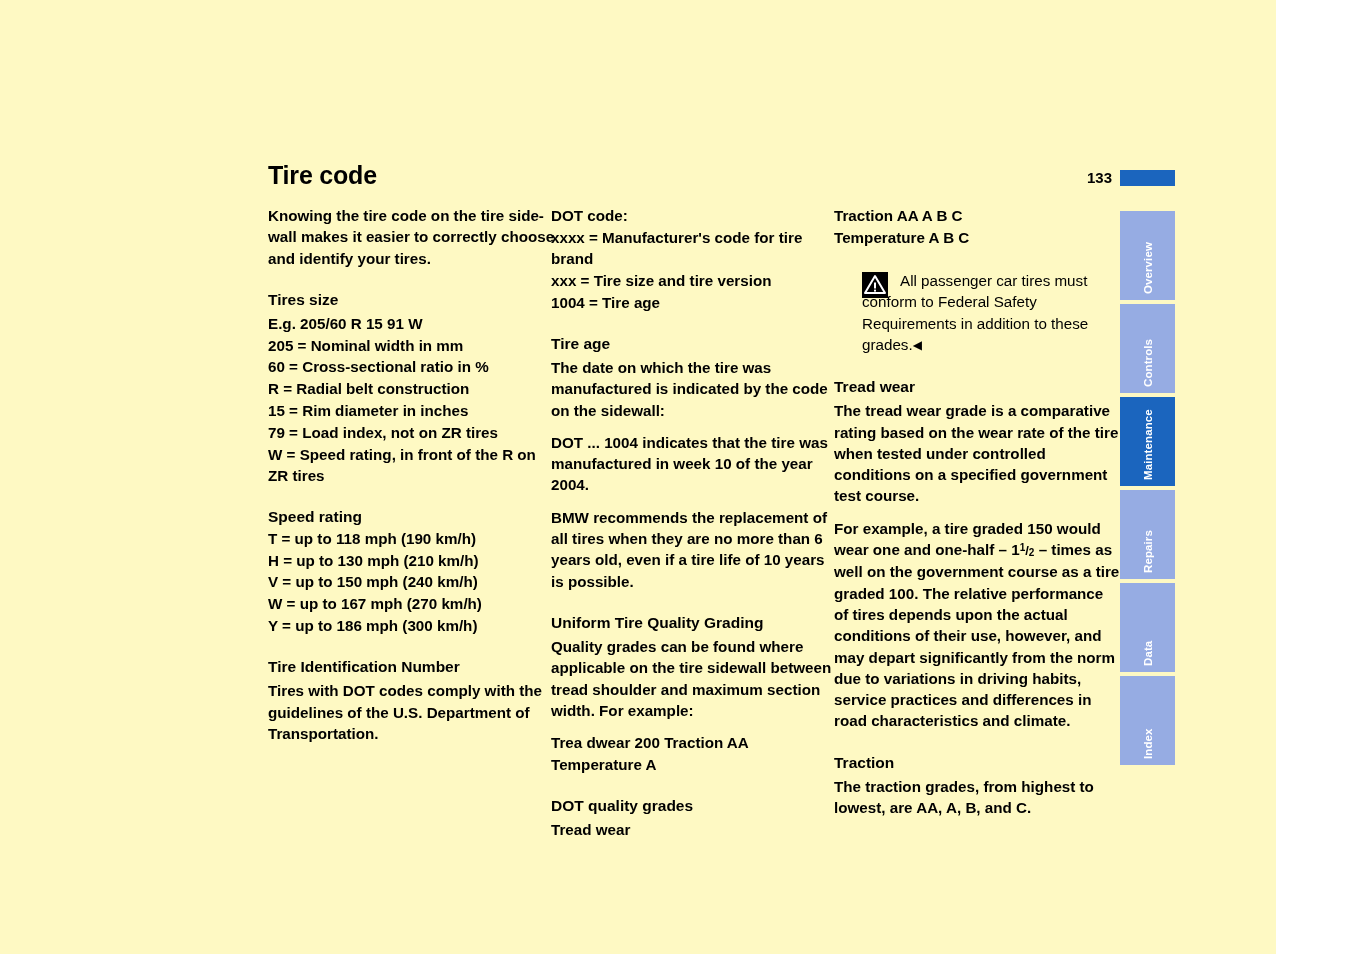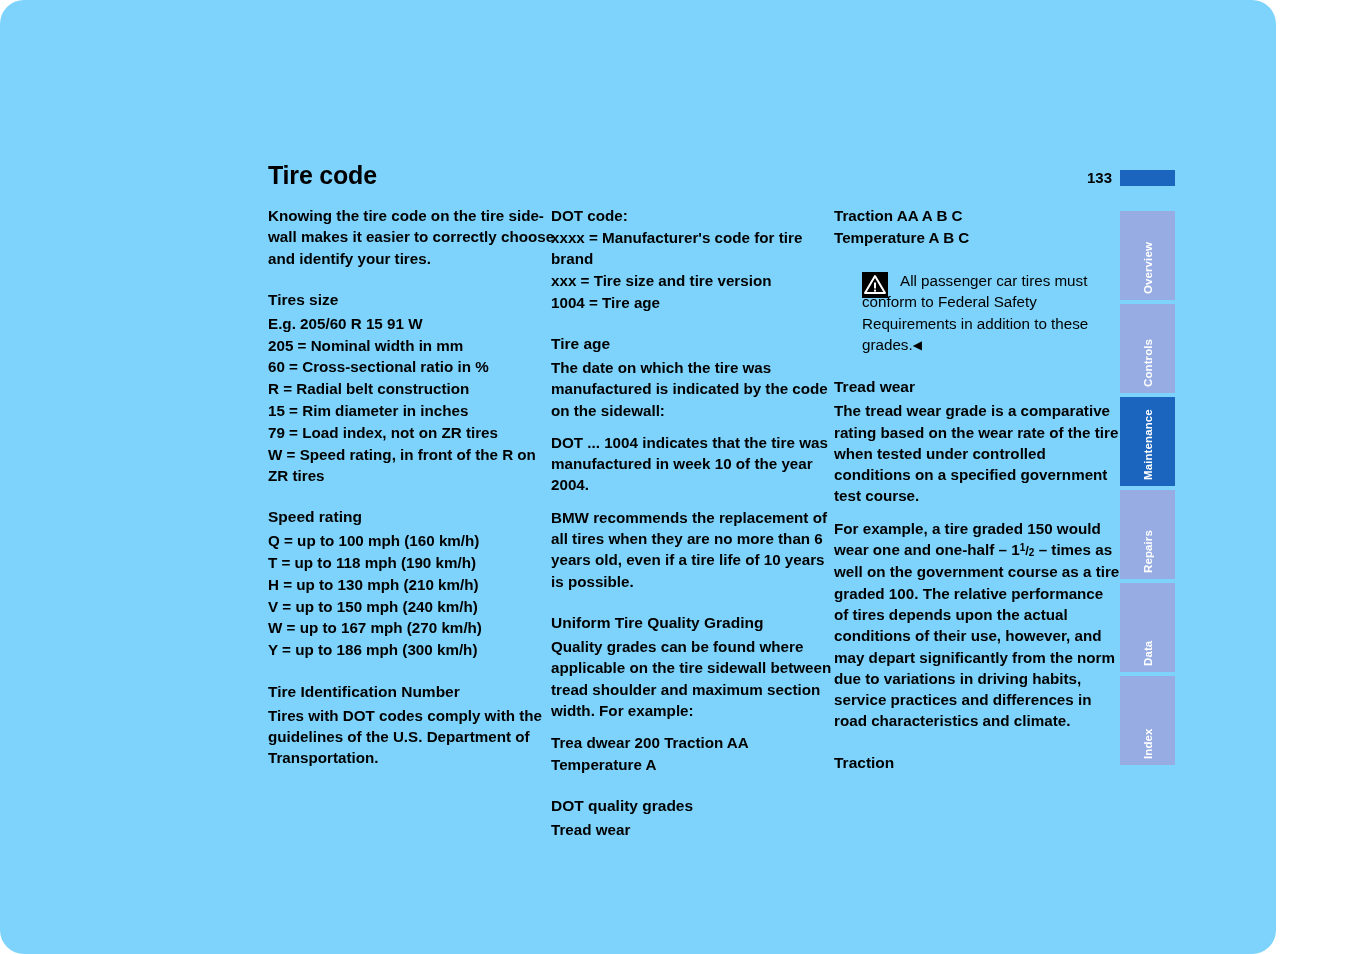--- a/index.html
+++ b/index.html
@@ -15,22 +15,21 @@
     color: #000000;
     overflow: hidden;
   }
 
   
   .page {
     position: absolute;
     left: 0; top: 0;
     width: 1276px;
     height: 954px;
-    background: #7dd3fc;
-    border-radius: 24px;
+    background: #fef9c3;
   }
 
   
   .page-title {
     position: absolute;
     left: 268px;
     top: 161px;
     font-size: 25px;
     font-weight: bold;
     letter-spacing: -0.2px;
@@ -188,21 +187,20 @@
     <h3 class="sp-head">Tires size</h3>
     <p class="sp-after-head">E.g. 205/60 R 15 91 W</p>
     <p class="sp-line">205 = Nominal width in mm</p>
     <p class="sp-line">60 = Cross-sectional ratio in %</p>
     <p class="sp-line">R = Radial belt construction</p>
     <p class="sp-line">15 = Rim diameter in inches</p>
     <p class="sp-line">79 = Load index, not on ZR tires</p>
     <p class="sp-line">W = Speed rating, in front of the R on ZR tires</p>
 
     <h3 class="sp-head">Speed rating</h3>
-    <p class="sp-after-head">Q = up to 100 mph (160 km/h)</p>
     <p class="sp-line">T = up to 118 mph (190 km/h)</p>
     <p class="sp-line">H = up to 130 mph (210 km/h)</p>
     <p class="sp-line">V = up to 150 mph (240 km/h)</p>
     <p class="sp-line">W = up to 167 mph (270 km/h)</p>
     <p class="sp-line">Y = up to 186 mph (300 km/h)</p>
 
     <h3 class="sp-head">Tire Identification Number</h3>
     <p class="sp-after-head">Tires with DOT codes comply with the guidelines of the U.S. Department of Transportation.</p>
   </div>
 
@@ -240,20 +238,21 @@
         </svg>
       </span>
       <span class="note-text"><span>All passenger car tires must conform to Federal Safety Requirements in addition to these grades.</span><span class="note-end-marker">◀</span></span>
     </div>
 
     <h3 class="sp-head">Tread wear</h3>
     <p class="sp-after-head">The tread wear grade is a comparative rating based on the wear rate of the tire when tested under controlled conditions on a specified government test course.</p>
     <p class="sp-para"><span>For example, a tire graded 150 would wear one and one-half – 1</span><span class="frac"> <sup>1</sup><span class="slash">/</span><sub>2</sub></span> <span>– times as well on the government course as a tire graded 100. The relative performance of tires depends upon the actual conditions of their use, however, and may depart significantly from the norm due to variations in driving habits, service practices and differences in road characteristics and climate.</span></p>
 
     <h3 class="sp-head">Traction</h3>
+    <p class="sp-after-head">The traction grades, from highest to lowest, are AA, A, B, and C.</p>
   </div>
 
   <div class="tab-rail">
     <div class="tab">
       <div class="tab-label-wrap">
         <div class="tab-rot">Overview</div>
       </div>
     </div>
     <div class="tab">
       <div class="tab-label-wrap">

